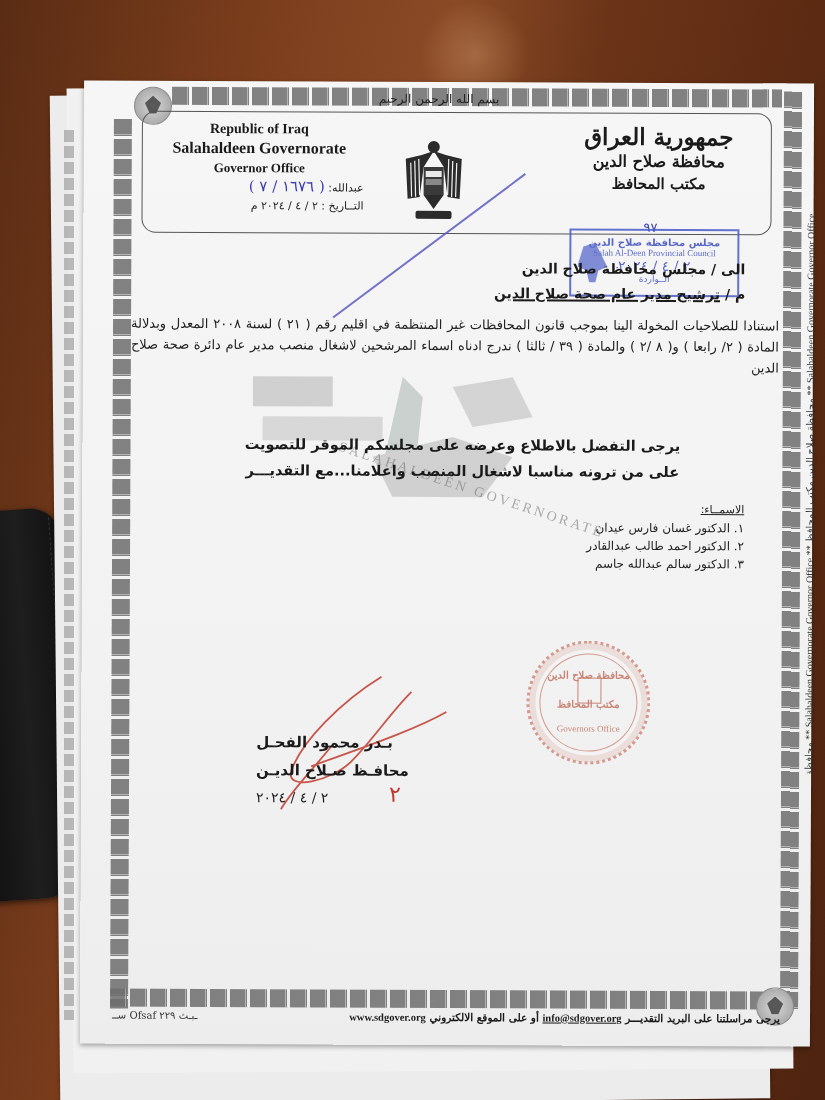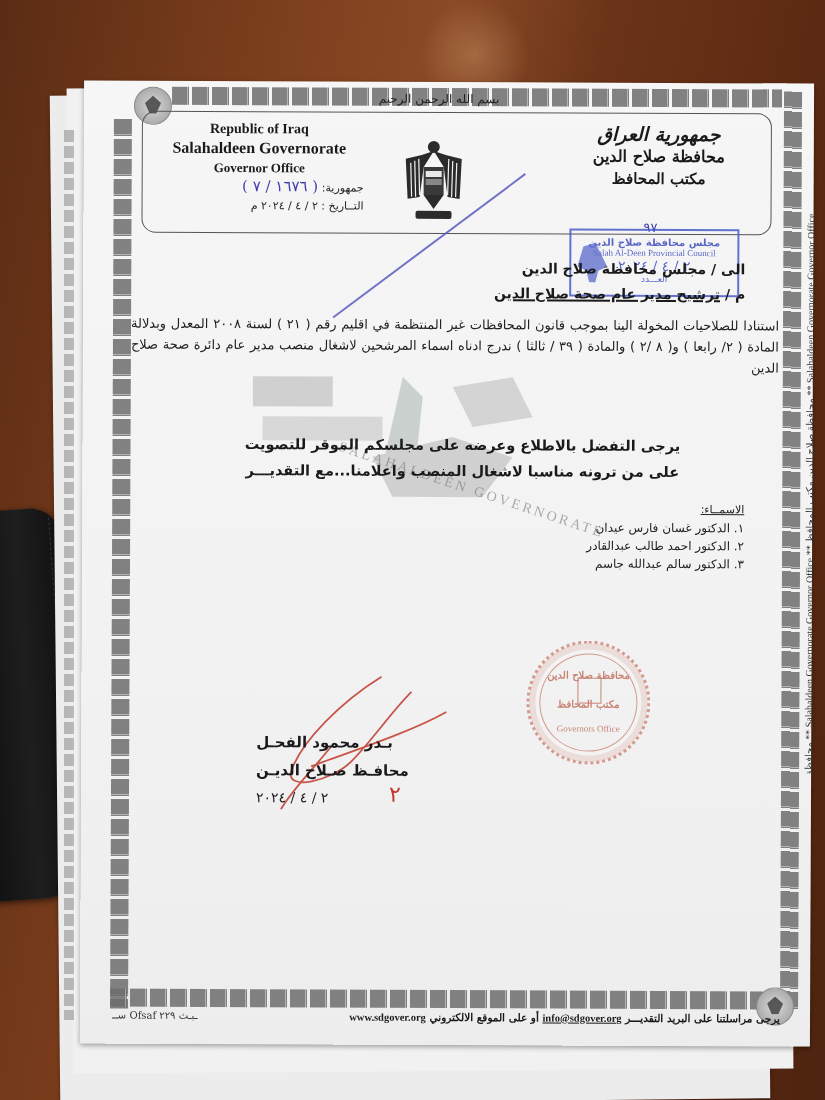--- a/index.html
+++ b/index.html
@@ -60,21 +60,21 @@
   .ref-row { position:absolute; left:80px; width:200px; direction:rtl; text-align:right;
     font-family:"DejaVu Sans", sans-serif; font-size:11px; color:#222; }
   .ref-row .hand { color:#3f3fb0; font-family:"DejaVu Serif", serif; font-size:15px; letter-spacing:1px; }
   .ref-number { top:96px; }
   .ref-date { top:118px; }
 
   .eagle { position:absolute; left:318px; top:55px; width:64px; height:86px; }
 
   .hdr-ar { position:absolute; left:470px; top:40px; width:210px; direction:rtl; text-align:center;
     font-family:"DejaVu Serif", serif; font-weight:bold; color:#1a1a1a; }
-  .hdr-ar .l1 { font-size:19px;font-style:italic; }
+  .hdr-ar .l1 { font-size:23px; }
   .hdr-ar .l2 { font-size:16px; margin-top:2px; }
   .hdr-ar .l3 { font-size:15px; margin-top:4px; }
 
   .blue-stroke { position:absolute; left:250px; top:80px; width:240px; height:2px; background:#5a5ac0;
     transform-origin:left center; transform: rotate(-37deg); opacity:.85; }
 
   .stamp-blue { position:absolute; left:486px; top:146px; width:166px; height:64px;
     border:2px solid #4a5cc8; color:#3e4fc0; font-size:9px; direction:rtl; text-align:center; opacity:.85; }
   .stamp-blue .s1 { margin-top:6px; font-weight:bold; font-size:10px; }
   .stamp-blue .s2 { font-family:"Liberation Serif", serif; font-size:9px; direction:ltr; }
@@ -154,21 +154,21 @@
 
   <div class="header-frame"></div>
 
   <div class="hdr-en">
     <div class="l1">Republic of Iraq</div>
     <div class="l2">Salahaldeen Governorate</div>
     <div class="l3">Governor Office</div>
   </div>
 
   <div class="ref-row ref-number">
-    <span>جمهورية:</span>
+    <span>عبدالله:</span>
     <span class="hand">( ١٦٧٦ / ٧ )</span>
   </div>
   <div class="ref-row ref-date">
     <span>التــاريخ :</span>
     <span>٢ / ٤ / ٢٠٢٤ م</span>
   </div>
 
   <svg class="eagle" viewBox="0 0 64 86">
     <circle cx="32" cy="10" r="6" fill="#2b2b2b"></circle>
     <path d="M32 14 L20 18 L4 22 L6 62 L18 60 L22 30 Z" fill="#2b2b2b"></path>
@@ -195,21 +195,21 @@
   </div>
 
   <div class="blue-stroke" style="left:250px;top:235px;"></div>
 
   <div class="stamp-num">٩٧</div>
   <div class="stamp-blue">
     <div class="horse"></div>
     <div class="s1">مجلس محافظة صلاح الدين</div>
     <div class="s2">Salah Al-Deen Provincial Council</div>
     <div class="s3">٢ / ٤ / ٢٠٢٤</div>
-    <div>العـــدد</div>
+    <div>الــواردة</div>
   </div>
 
   <svg class="watermark" viewBox="0 0 300 160">
     <rect x="0" y="20" width="80" height="30" fill="#555"></rect>
     <rect x="10" y="60" width="120" height="24" fill="#777"></rect>
     <path d="M150 20 L170 40 L165 90 L190 120 L150 130 L130 110 Z" fill="#3c5a4a"></path>
     <path d="M120 100 L200 80 L260 100 L230 140 L140 140 Z" fill="#5a5a5a"></path>
     <path d="M200 30 L260 20 L280 60 L220 70 Z" fill="#666"></path>
   </svg>
   <div class="watermark-text">SALAHALDEEN GOVERNORATE</div>

